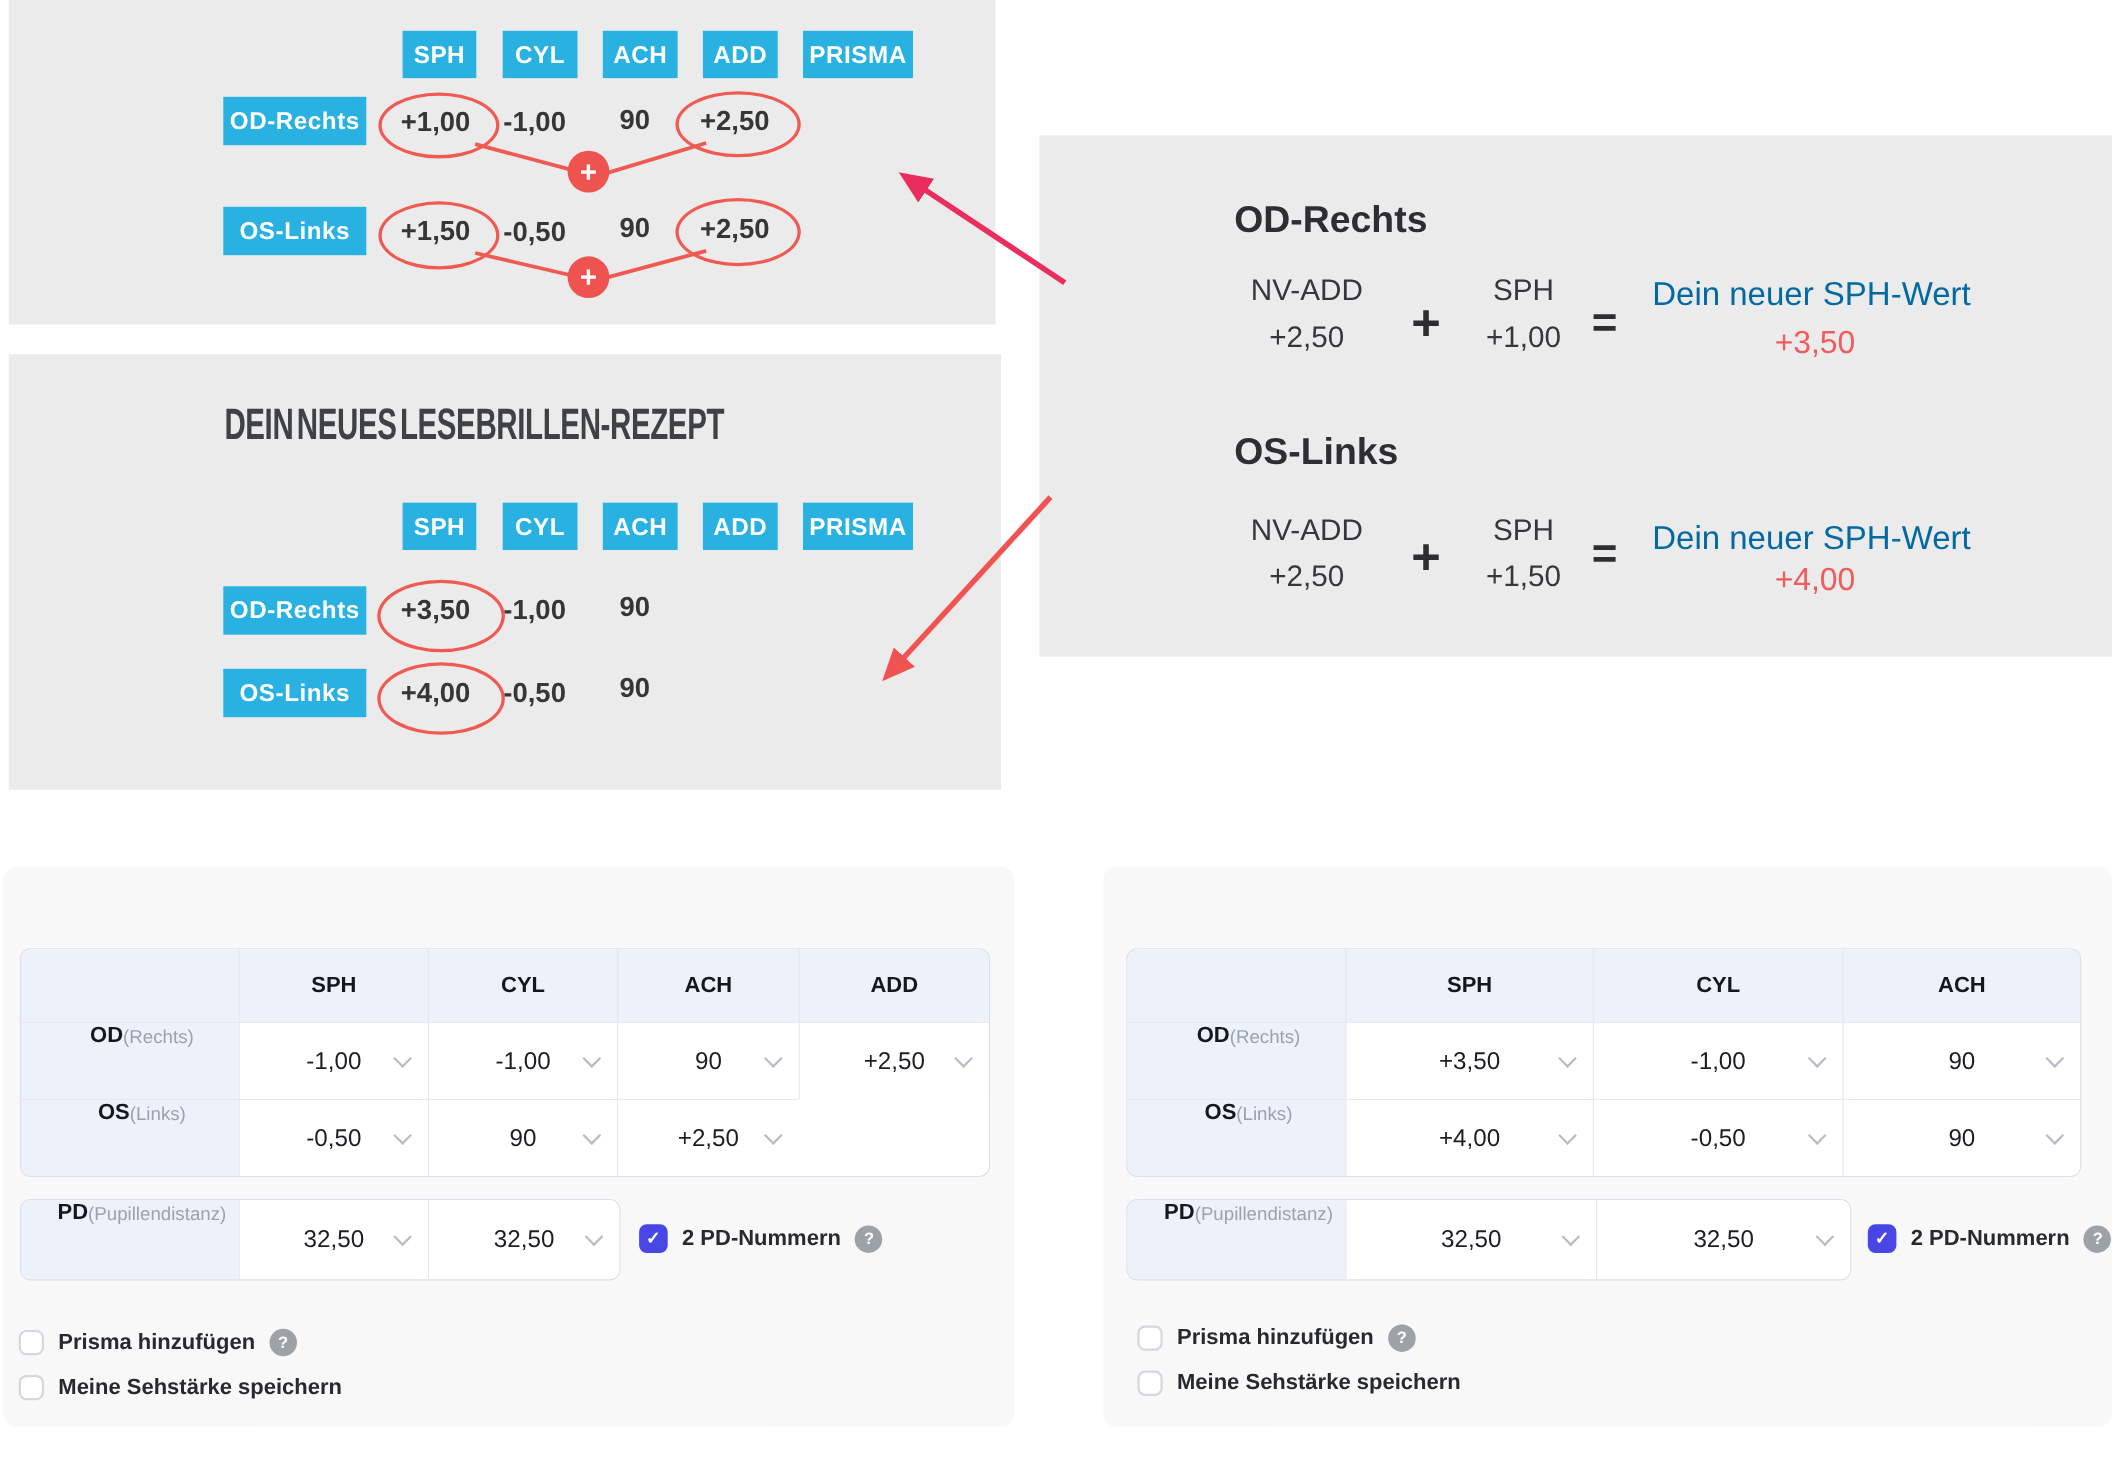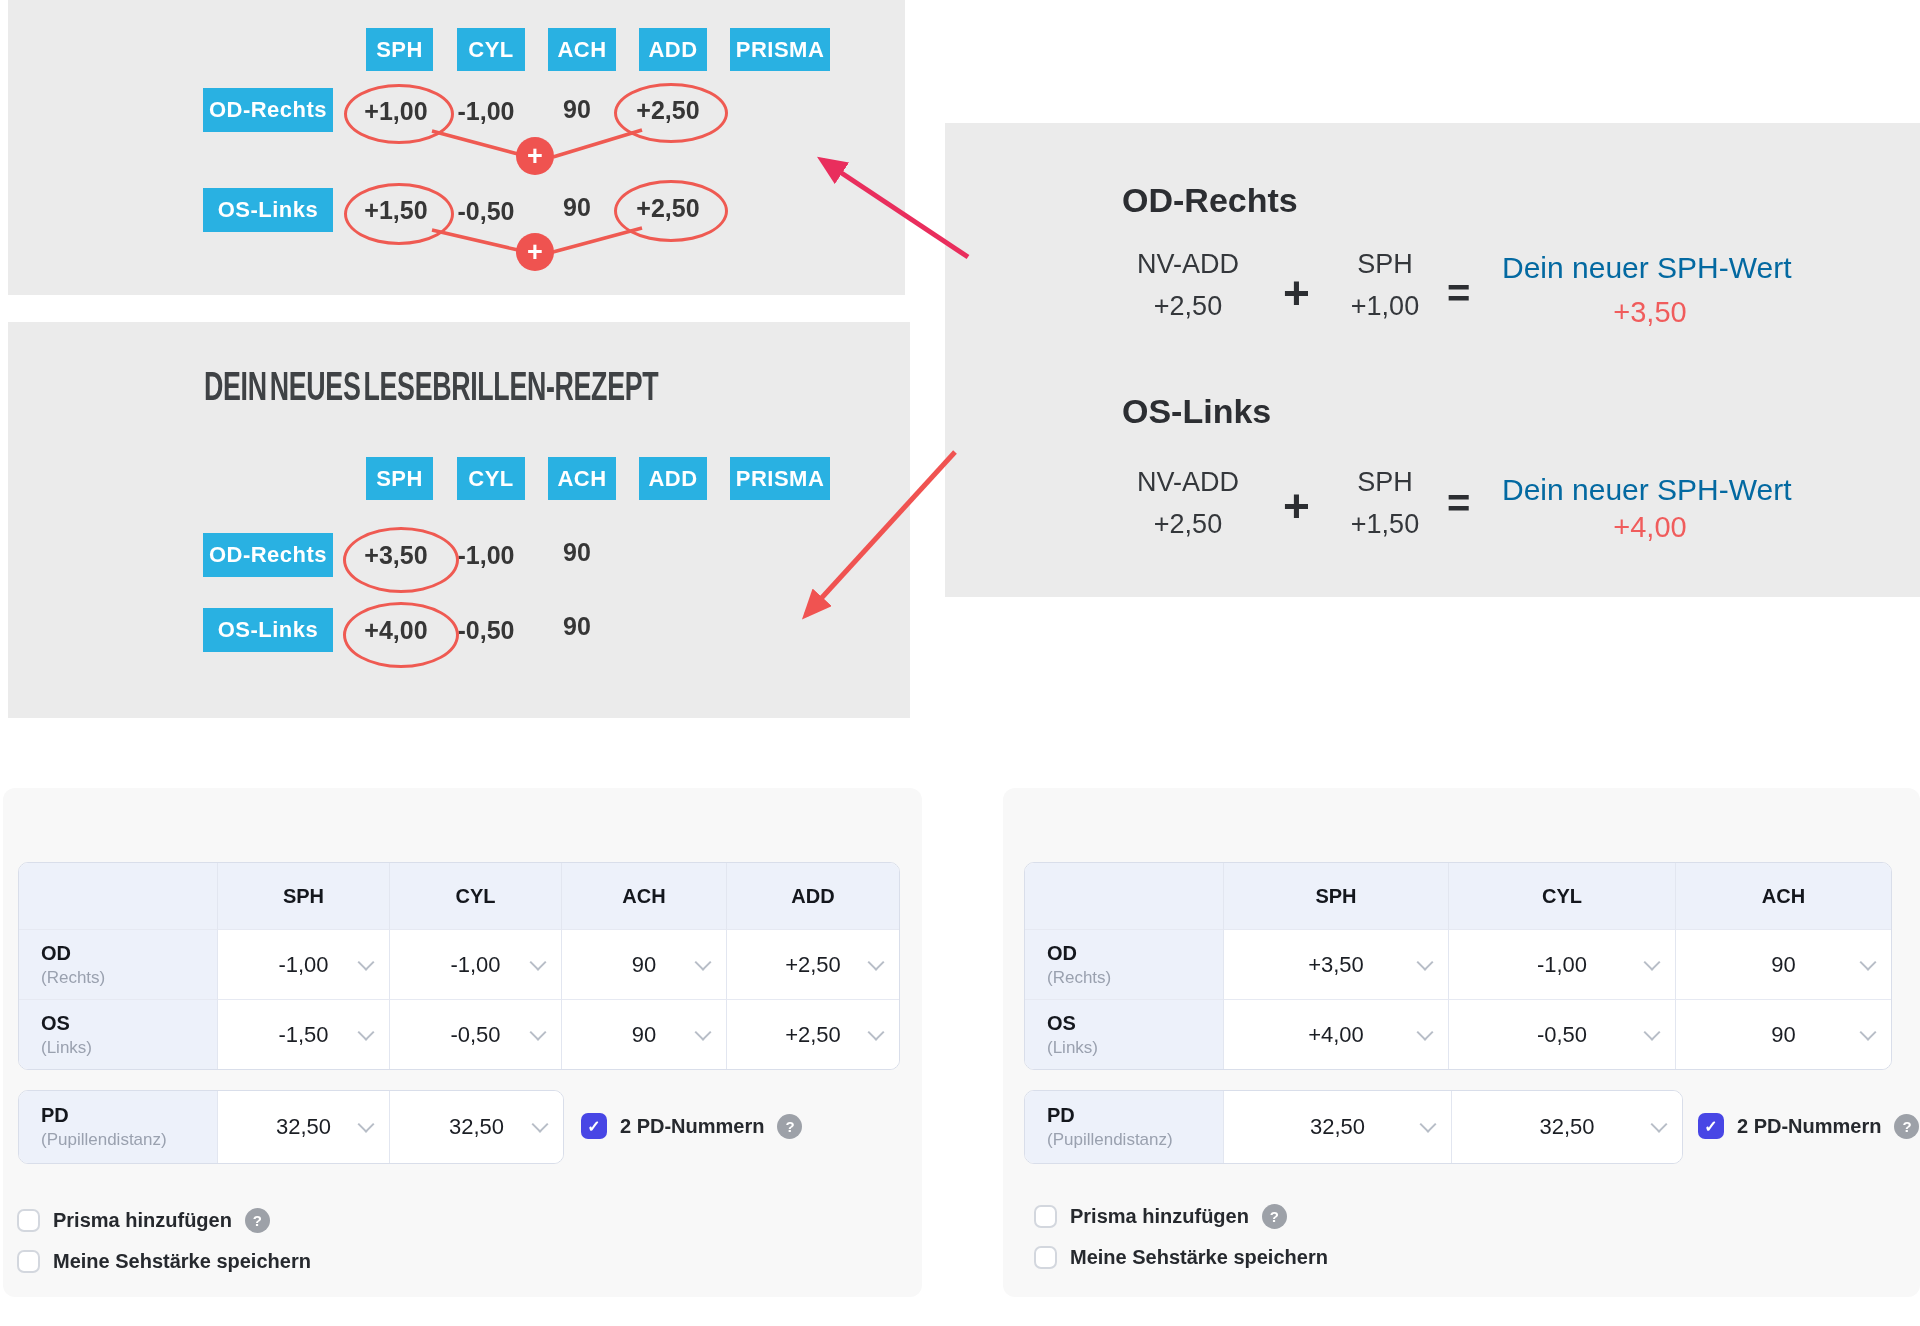--- a/index.html
+++ b/index.html
@@ -42,21 +42,21 @@
   #cardR{left:1003px;width:917px;}
 
   .tbl{position:absolute;display:grid;background:#fff;border:1px solid #d9deea;border-radius:10px;overflow:hidden;}
   #tblL{left:15px;top:74px;grid-template-columns:198px 172px 172px 165px 173px;grid-template-rows:66px 70px 70px;}
   #tblR{left:21px;top:74px;grid-template-columns:198px 225px 227px 216px;grid-template-rows:66px 70px 70px;}
   #pdL{left:15px;top:302px;grid-template-columns:198px 172px 174px;grid-auto-rows:72px;}
   #pdR{left:21px;top:302px;grid-template-columns:198px 228px 231px;grid-auto-rows:72px;}
 
   .corner,.hc,.lc{background:#edf1fa;}
   .hc{display:flex;align-items:center;justify-content:center;font-weight:bold;font-size:20px;color:#14171d;}
-  .lc{display:flex;flex-direction:column;justify-content:center;padding-left:22px;}
+  .lc{display:flex;justify-content:center;padding-left:22px;}
   .lc .l1{font-weight:bold;font-size:20px;color:#14171d;}
   .lc .l2{font-size:17px;color:#9aa1af;margin-top:3px;}
   .dd{position:relative;background:#fff;display:flex;align-items:center;justify-content:center;
       font-size:22px;font-weight:500;color:#1b1e24;cursor:pointer;}
   .chev{position:absolute;right:17px;top:50%;width:10px;height:10px;
         border-right:2px solid #b7bdc7;border-bottom:2px solid #b7bdc7;
         transform:translateY(-72%) rotate(45deg);}
   .bl{border-left:1px solid #e2e6f0;}
   .bt{border-top:1px solid #e6e9f2;}
 
@@ -190,24 +190,20 @@
       <div class="dd bl bt">
           <span>+2,50</span>
           <i class="chev"></i>
         </div>
 
       <div class="lc bt">
         <span class="l1">OS</span>
         <span class="l2">(Links)</span>
       </div>
       <div class="dd bl bt">
-          <span>-1,50</span>
-          <i class="chev"></i>
-        </div>
-      <div class="dd bl bt">
           <span>-0,50</span>
           <i class="chev"></i>
         </div>
       <div class="dd bl bt">
           <span>90</span>
           <i class="chev"></i>
         </div>
       <div class="dd bl bt">
           <span>+2,50</span>
           <i class="chev"></i>

